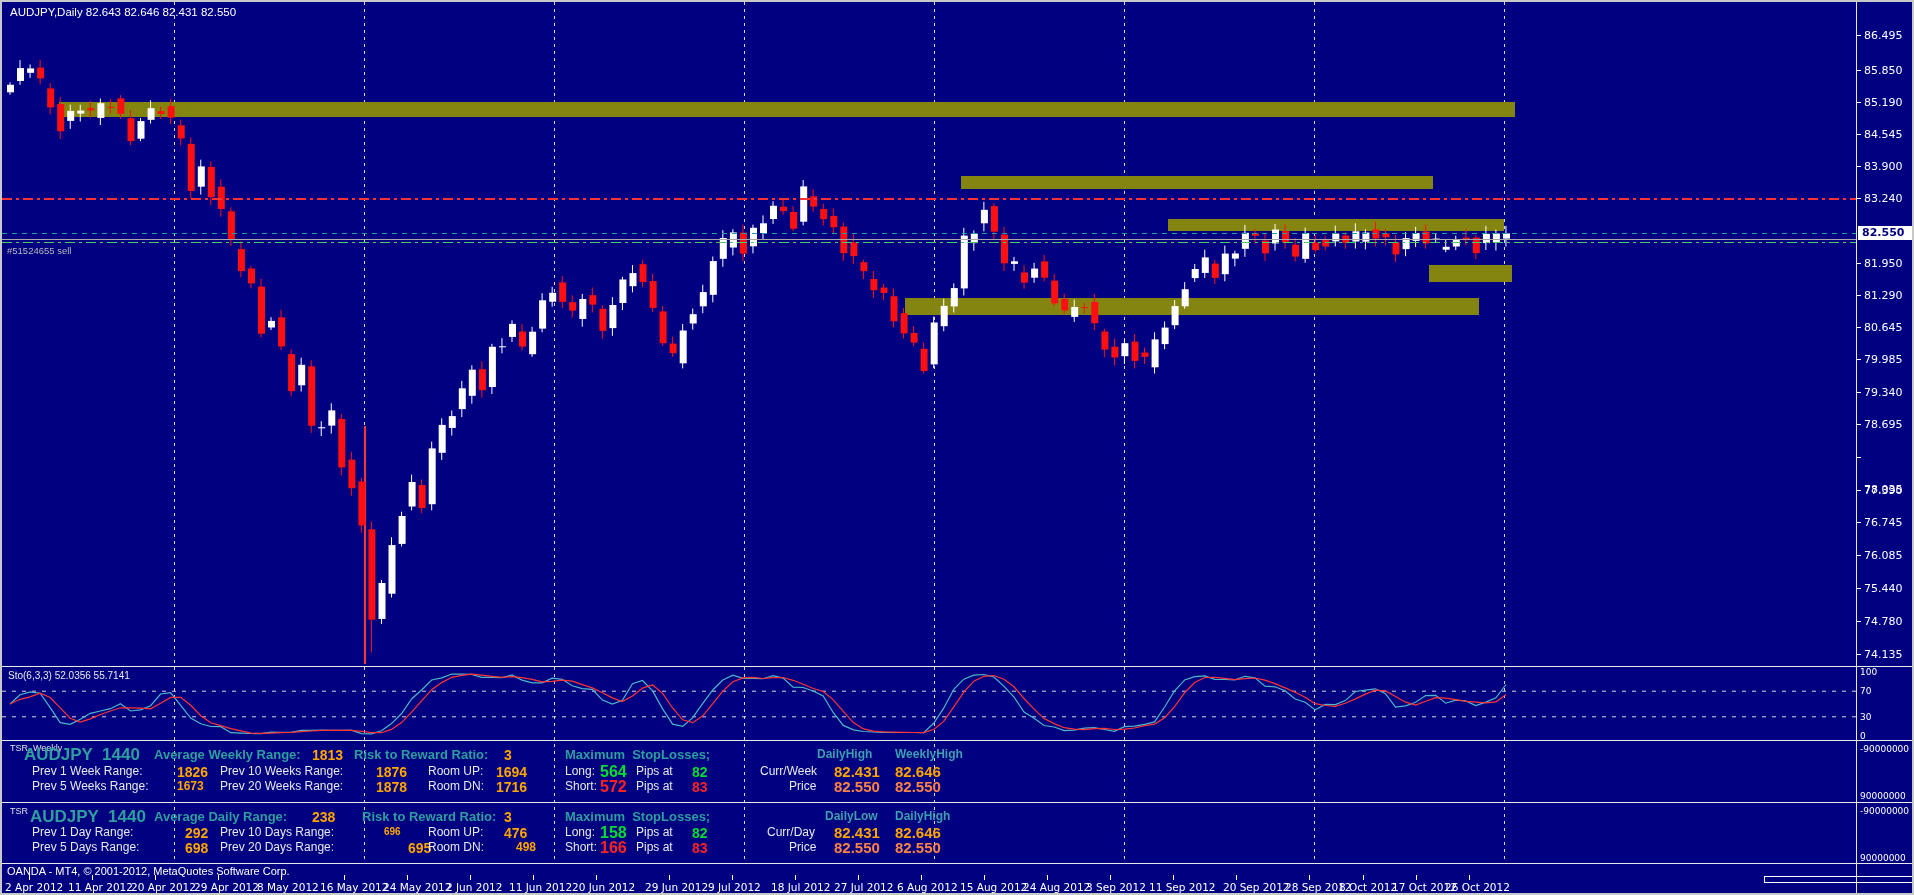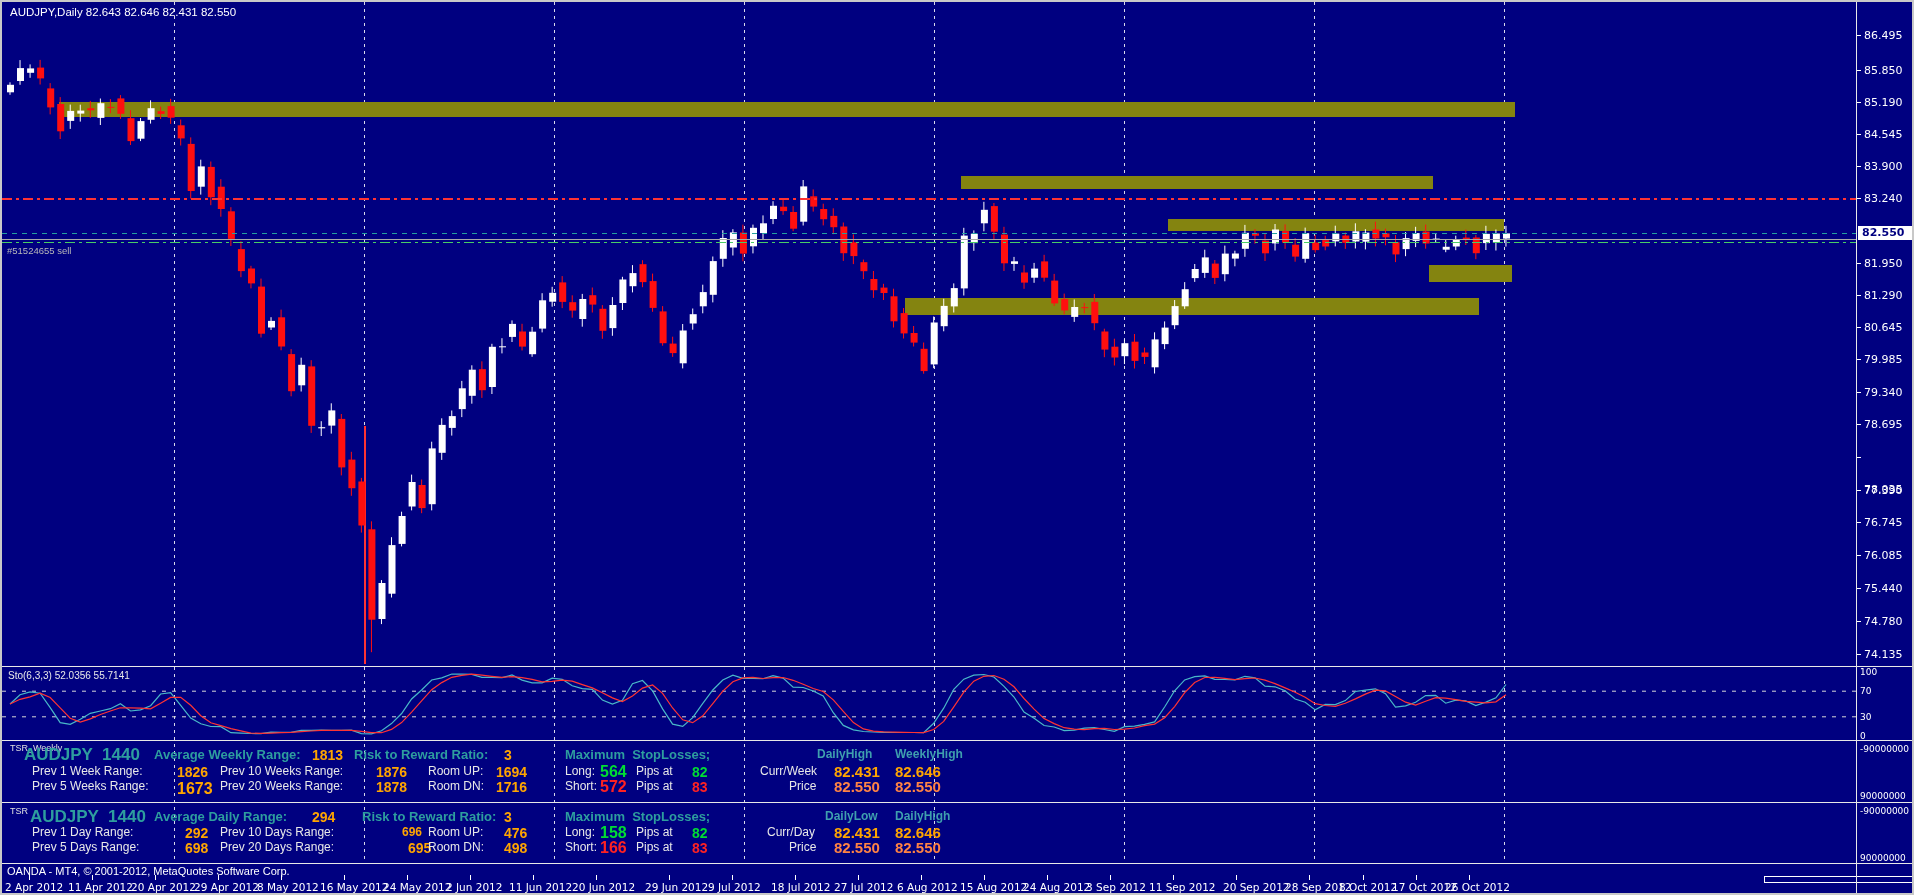--- a/index.html
+++ b/index.html
@@ -489,62 +489,62 @@
       <div class="seg c-wht" style="left: 426px; top: 763px;">Room UP:</div>
       <div class="seg c-org" style="left: 494px; top: 763px; font-size: 14px;">1694</div>
       <div class="seg c-wht" style="left: 563px; top: 763px;">Long:</div>
       <div class="seg c-grn" style="left: 598px; top: 761px; font-size: 16px;">564</div>
       <div class="seg c-wht" style="left: 634px; top: 763px;">Pips at</div>
       <div class="seg c-grn" style="left: 690px; top: 763px; font-size: 14px;">82</div>
       <div class="seg c-wht" style="left: 758px; top: 763px;">Curr/Week</div>
       <div class="seg c-org" style="left: 832px; top: 762px; font-size: 15px;">82.431</div>
       <div class="seg c-org" style="left: 893px; top: 762px; font-size: 15px;">82.646</div>
       <div class="seg c-wht" style="left: 30px; top: 778px;">Prev 5 Weeks Range:</div>
-      <div class="seg c-org" style="left: 175px; top: 778px; font-size: 16px;">1673</div>
+      <div class="seg c-org" style="left: 175px; top: 778px; font-size: 12px;">1673</div>
       <div class="seg c-wht" style="left: 218px; top: 778px;">Prev 20 Weeks Range:</div>
       <div class="seg c-org" style="left: 374px; top: 778px; font-size: 14px;">1878</div>
       <div class="seg c-wht" style="left: 426px; top: 778px;">Room DN:</div>
       <div class="seg c-org" style="left: 494px; top: 778px; font-size: 14px;">1716</div>
       <div class="seg c-wht" style="left: 563px; top: 778px;">Short:</div>
       <div class="seg c-red" style="left: 598px; top: 776px; font-size: 16px;">572</div>
       <div class="seg c-wht" style="left: 634px; top: 778px;">Pips at</div>
       <div class="seg c-red" style="left: 690px; top: 778px; font-size: 14px;">83</div>
       <div class="seg c-wht" style="left: 787px; top: 778px;">Price</div>
       <div class="seg c-org2" style="left: 832px; top: 777px; font-size: 15px;">82.550</div>
       <div class="seg c-org2" style="left: 893px; top: 777px; font-size: 15px;">82.550</div>
       <div class="paxis" style="top: 742px;">-90000000</div>
       <div class="paxis" style="top: 789px;">90000000</div>
       <div class="seg c-sm" style="left: 8px; top: 805px;">TSR</div>
       <div class="seg c-big" style="left: 28px; top: 806px;">AUDJPY  1440</div>
       <div class="seg c-teal" style="left: 152px; top: 808px;">Average Daily Range:</div>
-      <div class="seg c-org" style="left: 310px; top: 808px; font-size: 14px;">294</div>
+      <div class="seg c-org" style="left: 310px; top: 808px; font-size: 14px;">238</div>
       <div class="seg c-teal" style="left: 360px; top: 808px;">Risk to Reward Ratio:</div>
       <div class="seg c-org" style="left: 502px; top: 808px; font-size: 14px;">3</div>
       <div class="seg c-teal" style="left: 563px; top: 808px;">Maximum  StopLosses;</div>
       <div class="seg c-teal2" style="left: 823px; top: 808px;">DailyLow</div>
       <div class="seg c-teal2" style="left: 893px; top: 808px;">DailyHigh</div>
       <div class="seg c-wht" style="left: 30px; top: 824px;">Prev 1 Day Range:</div>
       <div class="seg c-org" style="left: 183px; top: 824px; font-size: 14px;">292</div>
       <div class="seg c-wht" style="left: 218px; top: 824px;">Prev 10 Days Range:</div>
-      <div class="seg c-org" style="left: 400px; top: 824px; font-size: 12px;">696</div>
+      <div class="seg c-org" style="left: 382px; top: 824px; font-size: 10px;">696</div>
       <div class="seg c-wht" style="left: 426px; top: 824px;">Room UP:</div>
       <div class="seg c-org" style="left: 502px; top: 824px; font-size: 14px;">476</div>
       <div class="seg c-wht" style="left: 563px; top: 824px;">Long:</div>
       <div class="seg c-grn" style="left: 598px; top: 822px; font-size: 16px;">158</div>
       <div class="seg c-wht" style="left: 634px; top: 824px;">Pips at</div>
       <div class="seg c-grn" style="left: 690px; top: 824px; font-size: 14px;">82</div>
       <div class="seg c-wht" style="left: 765px; top: 824px;">Curr/Day</div>
       <div class="seg c-org" style="left: 832px; top: 823px; font-size: 15px;">82.431</div>
       <div class="seg c-org" style="left: 893px; top: 823px; font-size: 15px;">82.646</div>
       <div class="seg c-wht" style="left: 30px; top: 839px;">Prev 5 Days Range:</div>
       <div class="seg c-org" style="left: 183px; top: 839px; font-size: 14px;">698</div>
       <div class="seg c-wht" style="left: 218px; top: 839px;">Prev 20 Days Range:</div>
       <div class="seg c-org" style="left: 382px; top: 839px; font-size: 14px; margin-left: 24px;">695</div>
       <div class="seg c-wht" style="left: 426px; top: 839px;">Room DN:</div>
-      <div class="seg c-org" style="left: 502px; top: 839px; font-size: 14px;">498</div>
+      <div class="seg c-org" style="left: 514px; top: 839px; font-size: 12px;">498</div>
       <div class="seg c-wht" style="left: 563px; top: 839px;">Short:</div>
       <div class="seg c-red" style="left: 598px; top: 837px; font-size: 16px;">166</div>
       <div class="seg c-wht" style="left: 634px; top: 839px;">Pips at</div>
       <div class="seg c-red" style="left: 690px; top: 839px; font-size: 14px;">83</div>
       <div class="seg c-wht" style="left: 787px; top: 839px;">Price</div>
       <div class="seg c-org2" style="left: 832px; top: 838px; font-size: 15px;">82.550</div>
       <div class="seg c-org2" style="left: 893px; top: 838px; font-size: 15px;">82.550</div>
       <div class="paxis" style="top: 804px;">-90000000</div>
       <div class="paxis" style="top: 851px;">90000000</div>
     </div>

